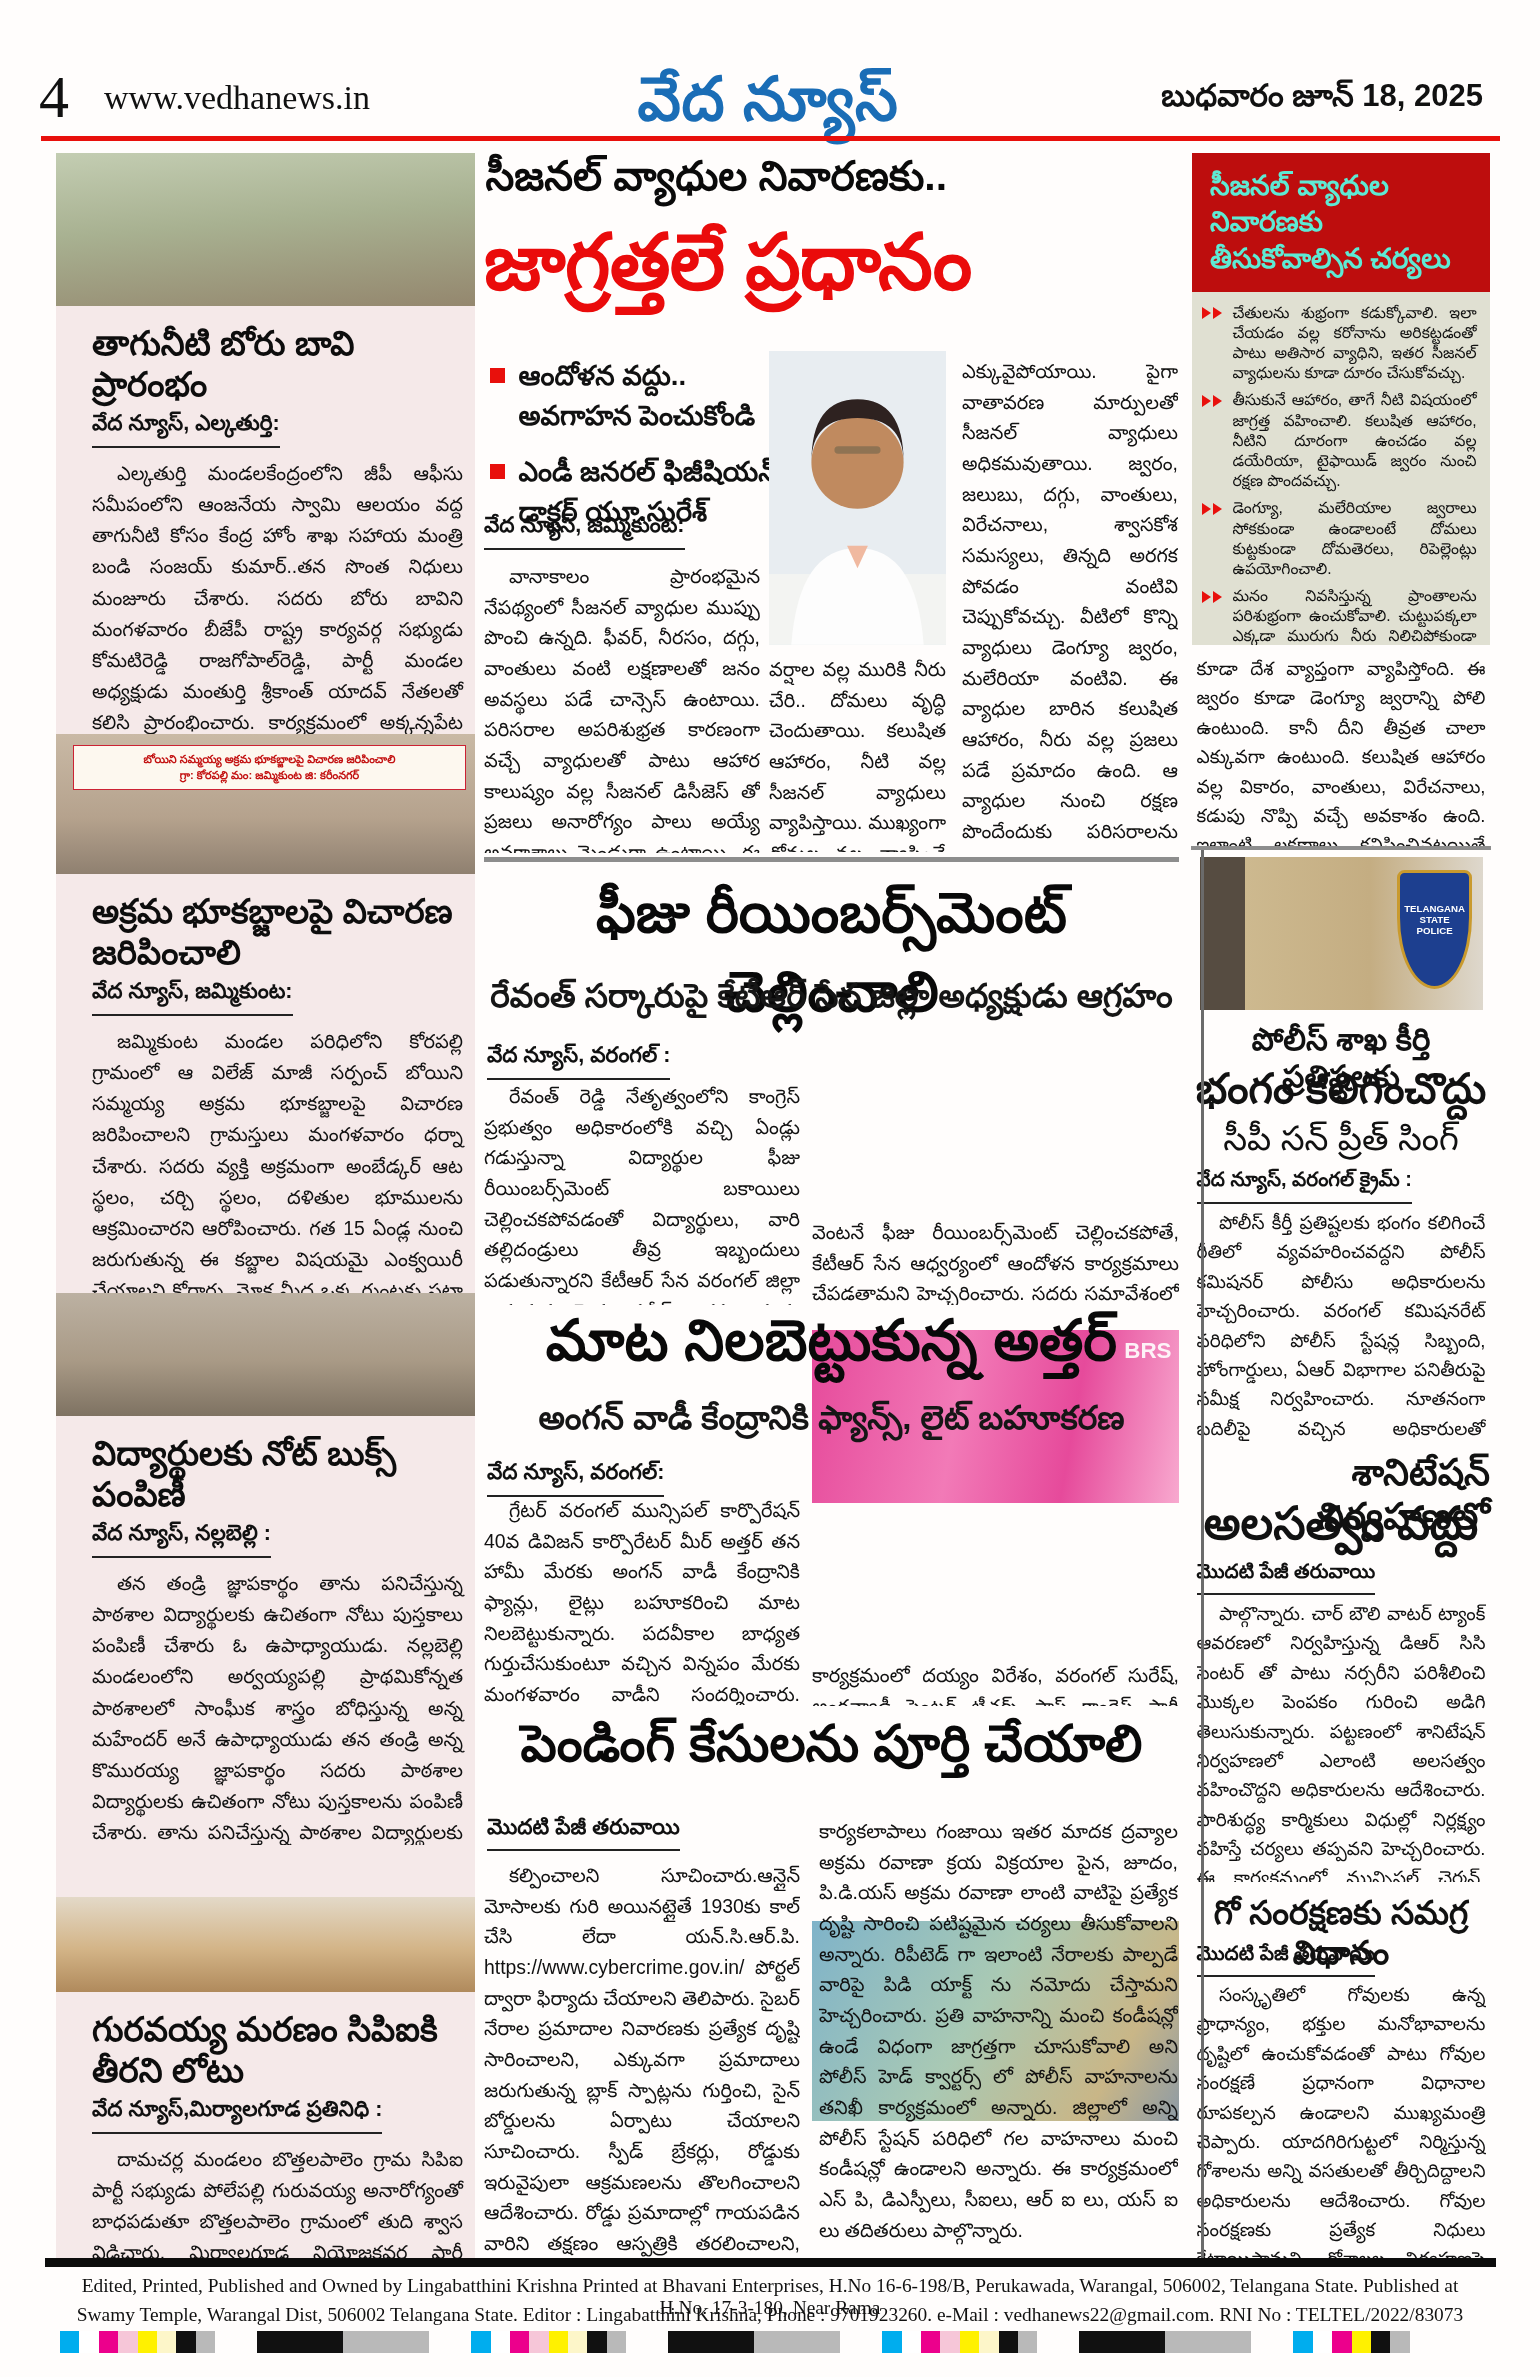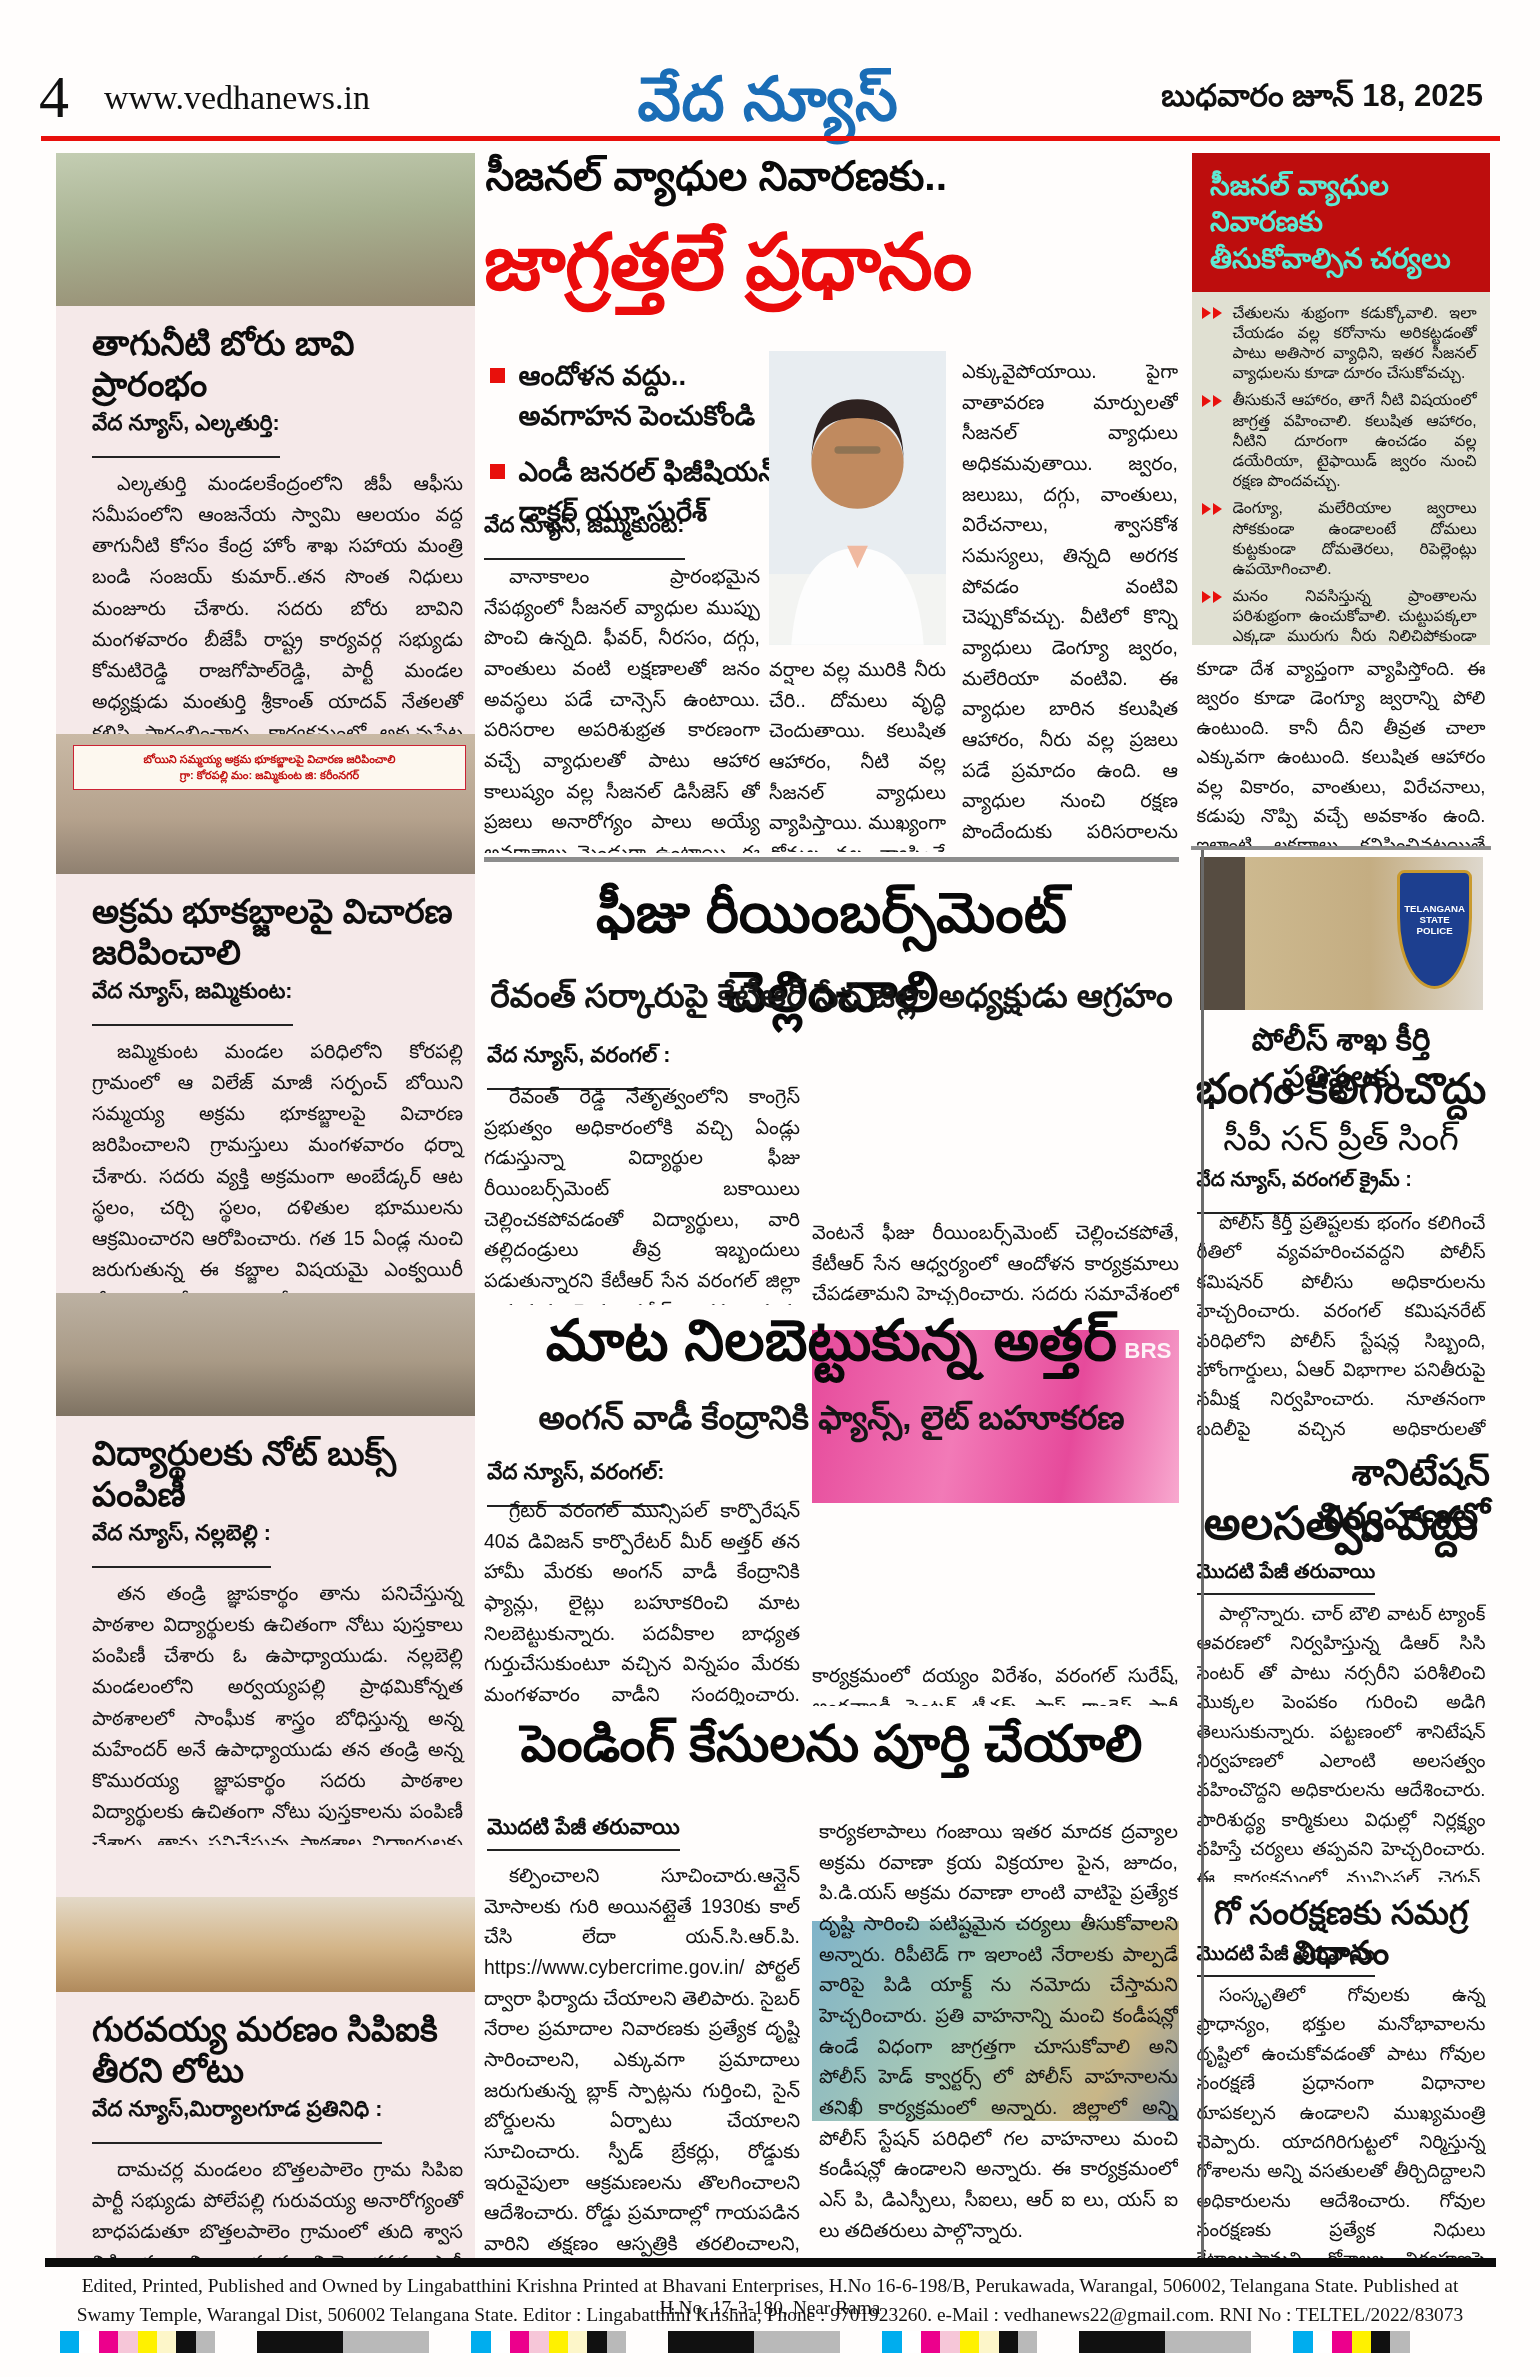--- a/index.html
+++ b/index.html
@@ -2,21 +2,21 @@
 <html style="font-size:12px"><head>
 <meta charset="utf-8">
 <style>
   html,body{margin:0;padding:0;background:#e9e9e9;}
   .page{position:relative;width:1541px;height:2377px;background:#fffdfc;overflow:hidden;
         font-family:"Liberation Sans",sans-serif;color:#111;}
   .abs{position:absolute;}
   .serif{font-family:"Liberation Serif",serif;}
   .jus{text-align:justify;}
   .ohide{overflow:hidden;}
-  .dateline{font-weight:bold;font-size:21.6px;display:inline-block;border-bottom:2.2px solid #222;padding-bottom:16px;}
+  .dateline{font-weight:bold;font-size:21.6px;display:inline-block;border-bottom:2.2px solid #222;padding-bottom:6px;}
   .photo{background-size:cover;position:relative;overflow:hidden;}
   .center{text-align:center;}
   
   .masthead{color:#1a6db6;font-size:61px;font-weight:bold;letter-spacing:0.7px;}
   .red-rule{background:#e8100c;}
   
   .left-col{background:#f5e9e9;}
   .l-art{position:absolute;left:0;width:419px;overflow:hidden;}
   .l-art .txt{padding:4.5px 12px 0 12px;margin-left:24px;}
   .l-head{font-size:34px;font-weight:bold;line-height:1.22;margin:12px 0 4.5px 0;color:#0d0d0d;}

